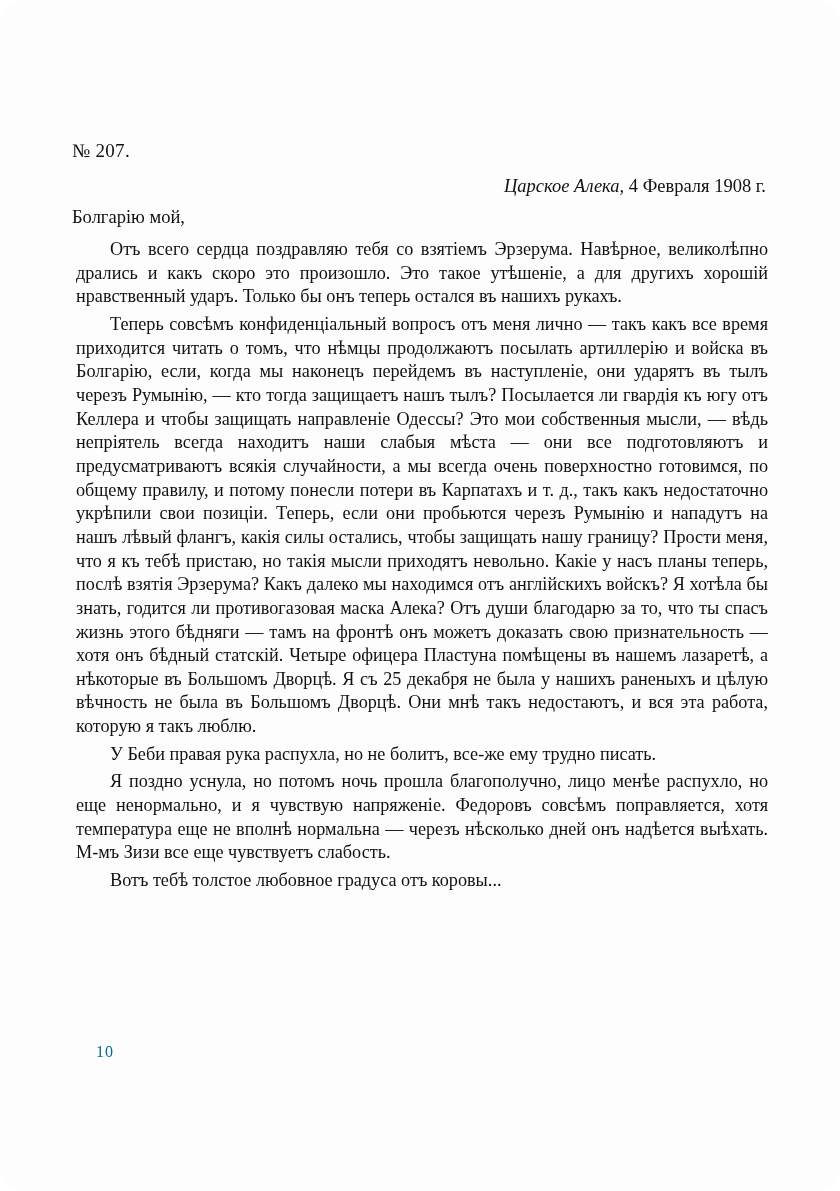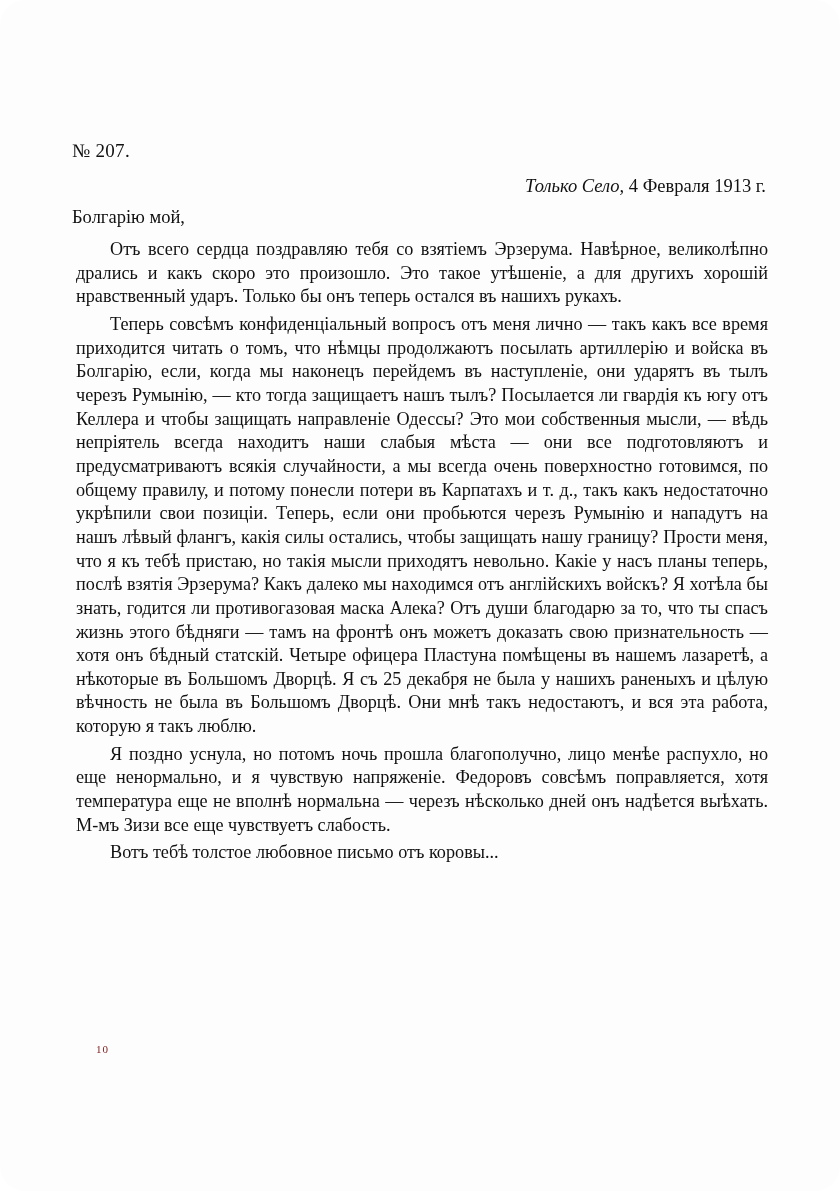--- a/index.html
+++ b/index.html
@@ -53,43 +53,44 @@
     line-height: 1.30;
     margin: 4px;
     text-align: justify;
     text-indent: 34px;
     hyphens: none;
   }
   .folio {
     position: absolute;
     left: 96px;
     top: 1043px;
-    font-size: 11px;
+    font-size: 16px;
     letter-spacing: 1px;
-    color: #7f1d1d;
+    color: #0369a1;
   }
 </style>
 </head>
 <body>
 
 <div class="page">
 
   <div class="content">
 
     <div class="doc-number">№ 207.</div>
 
     <div class="dateline">
-      <span class="place">Только Село,</span>
-      <span>4 Февраля 1913 г.</span>
+      <span class="place">Царское Алека,</span>
+      <span>4 Февраля 1908 г.</span>
     </div>
 
     <div class="salutation">Болгарію мой,</div>
 
     <p class="para">Отъ всего сердца поздравляю тебя со взятіемъ Эрзерума. Навѣрное, великолѣпно дрались и какъ скоро это произошло. Это такое утѣшеніе, а для другихъ хорошій нравственный ударъ. Только бы онъ теперь остался въ нашихъ рукахъ.</p>
     <p class="para">Теперь совсѣмъ конфиденціальный вопросъ отъ меня лично — такъ какъ все время приходится читать о томъ, что нѣмцы продолжаютъ посылать артиллерію и войска въ Болгарію, если, когда мы наконецъ перейдемъ въ наступленіе, они ударятъ въ тылъ черезъ Румынію, — кто тогда защищаетъ нашъ тылъ? Посылается ли гвардія къ югу отъ Келлера и чтобы защищать направленіе Одессы? Это мои собственныя мысли, — вѣдь непріятель всегда находитъ наши слабыя мѣста — они все подготовляютъ и предусматриваютъ всякія случайности, а мы всегда очень поверхностно готовимся, по общему правилу, и потому понесли потери въ Карпатахъ и т. д., такъ какъ недостаточно укрѣпили свои позиціи. Теперь, если они пробьются черезъ Румынію и нападутъ на нашъ лѣвый флангъ, какія силы остались, чтобы защищать нашу границу? Прости меня, что я къ тебѣ пристаю, но такія мысли приходятъ невольно. Какіе у насъ планы теперь, послѣ взятія Эрзерума? Какъ далеко мы находимся отъ англійскихъ войскъ? Я хотѣла бы знать, годится ли противогазовая маска Алека? Отъ души благодарю за то, что ты спасъ жизнь этого бѣдняги — тамъ на фронтѣ онъ можетъ доказать свою признательность — хотя онъ бѣдный статскій. Четыре офицера Пластуна помѣщены въ нашемъ лазаретѣ, а нѣкоторые въ Большомъ Дворцѣ. Я съ 25 декабря не была у нашихъ раненыхъ и цѣлую вѣчность не была въ Большомъ Дворцѣ. Они мнѣ такъ недостаютъ, и вся эта работа, которую я такъ люблю.</p>
+    <p class="para">У Беби правая рука распухла, но не болитъ, все-же ему трудно писать.</p>
     <p class="para">Я поздно уснула, но потомъ ночь прошла благополучно, лицо менѣе распухло, но еще ненормально, и я чувствую напряженіе. Федоровъ совсѣмъ поправляется, хотя температура еще не вполнѣ нормальна — черезъ нѣсколько дней онъ надѣется выѣхать. М-мъ Зизи все еще чувствуетъ слабость.</p>
-    <p class="para">Вотъ тебѣ толстое любовное письмо отъ коровы...</p>
+    <p class="para">Вотъ тебѣ толстое любовное градуса отъ коровы...</p>
 
   </div>
 
   <div class="folio">10</div>
 
 </div>
 
 </body></html>

